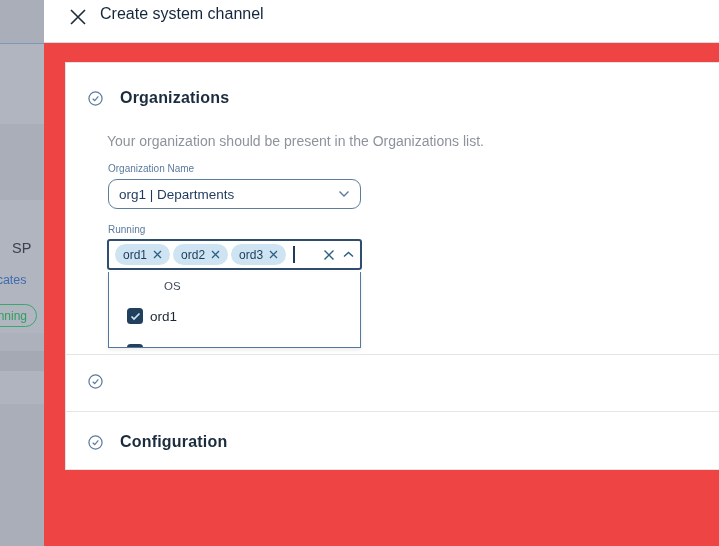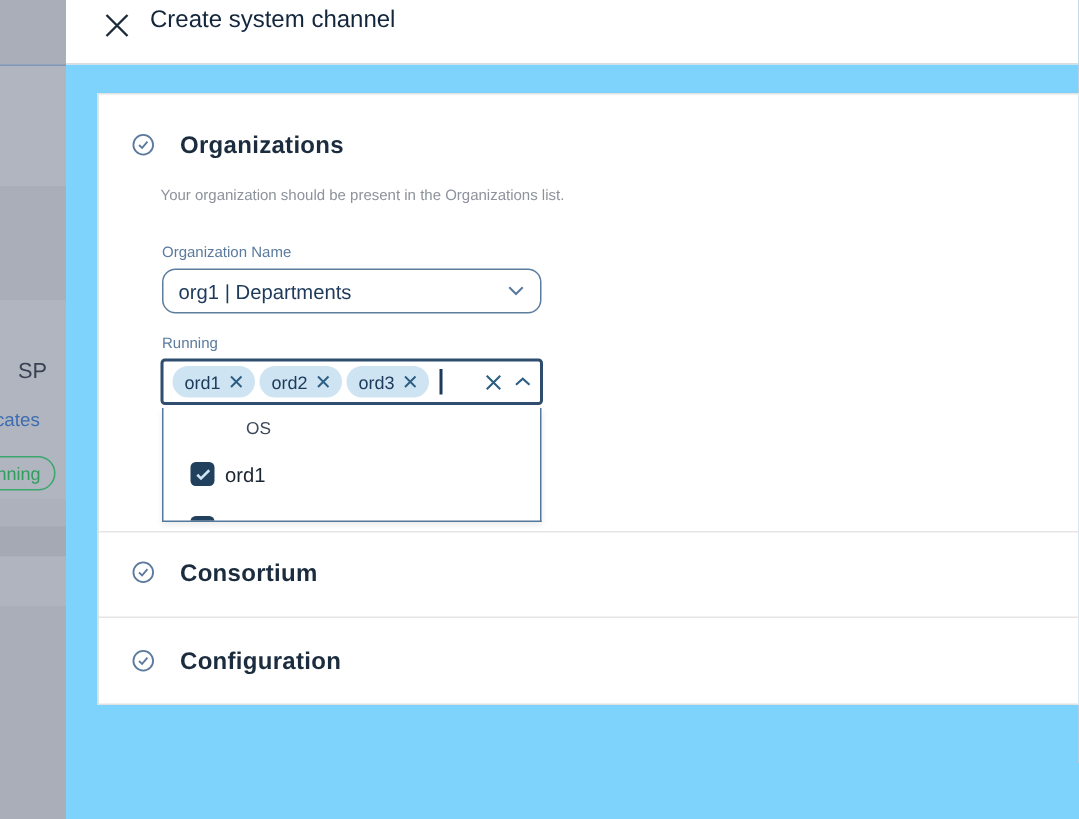--- a/index.html
+++ b/index.html
@@ -19,36 +19,36 @@
   .b7 { top:371px; height:33px; background:#afb4be; }
   .b8 { top:404px; height:142px; background:#a9aeb8; }
 
   .bg-msp { position:absolute; left:12px; top:240px; font-size:14.5px; color:#3a4152; }
   .bg-cert { position:absolute; left:-36px; top:273px; font-size:12.5px; color:#3e6cb0; }
   .bg-badge { position:absolute; left:-26px; top:304px; width:63px; height:23px;
     border:1.5px solid #3aa76d; border-radius:12px; display:flex; align-items:center;
     justify-content:flex-end; padding-right:9px; color:#2f9e5f; font-size:12px; }
 
   
-  .modal { position:absolute; left:44px; top:0; width:675px; height:546px; background:#7dd3fc; }
+  .modal { position:absolute; left:44px; top:0; width:675px; height:546px; background:#ef4444; }
   .modal-header { position:absolute; left:0; top:0; width:100%; height:43px; background:#ffffff;
     border-bottom:1px solid #dcdcdc; }
   .close-btn { position:absolute; left:21px; top:4px; width:26px; height:26px; background:none;
     border:none; cursor:pointer; display:flex; align-items:center; justify-content:center; }
   .modal-title { position:absolute; left:56px; top:5px; font-size:16px; font-weight:500; color:#13263c; }
 
   
   .card { position:absolute; left:21px; top:62px; width:655px; height:408px; background:#ffffff;
     border:1px solid #e2e2e3; border-right:none; }
 
-  .section-head { position:absolute; display:flex; }
+  .section-head { position:absolute; display:flex; align-items:center; }
   .section-title { font-size:16px; font-weight:700; color:#1b2c3e; margin-left:17px; letter-spacing:.2px; }
   .check-icon { width:15px; height:15px; display:block; }
 
-  .helper { position:absolute; left:41px; top:62px; font-size:10px; color:#8d939c; }
+  .helper { position:absolute; left:41px; top:70px; font-size:14px; color:#8d939c; }
 
   .field-label { position:absolute; font-size:10px; color:#5b7a9d; }
 
   .select-box { position:absolute; left:42px; top:116px; width:253px; height:30px; background:#fff;
     border:1px solid #5d7d9e; border-radius:9px; display:flex; align-items:center;
     padding:4px 10px; cursor:pointer; }
   .select-value { font-size:13.5px; color:#1d3a5a; flex:1; }
 
   .multiselect { position:absolute; left:41px; top:176px; width:255px; height:31px; background:#fff;
     border:2px solid #2f4d6e; border-radius:3px; display:flex; align-items:center;
@@ -173,21 +173,20 @@
       </div>
     </div>
 
     <div class="divider" style="top:291px;"></div>
 
     <div class="section-head" style="left:22px; top:311px;">
       <svg class="check-icon" viewBox="0 0 16 16">
         <circle cx="8" cy="8" r="7" fill="none" stroke="#5b7a9d" stroke-width="1.3"></circle>
         <path d="M5 8.2 L7.2 10.2 L11 5.8" fill="none" stroke="#5b7a9d" stroke-width="1.3"></path>
       </svg>
-      <span class="section-title">Consortium</span>
     </div>
 
     <div class="divider" style="top:348px;"></div>
 
     <div class="section-head" style="left:22px; top:370px;">
       <svg class="check-icon" viewBox="0 0 16 16">
         <circle cx="8" cy="8" r="7" fill="none" stroke="#5b7a9d" stroke-width="1.3"></circle>
         <path d="M5 8.2 L7.2 10.2 L11 5.8" fill="none" stroke="#5b7a9d" stroke-width="1.3"></path>
       </svg>
       <span class="section-title">Configuration</span>

